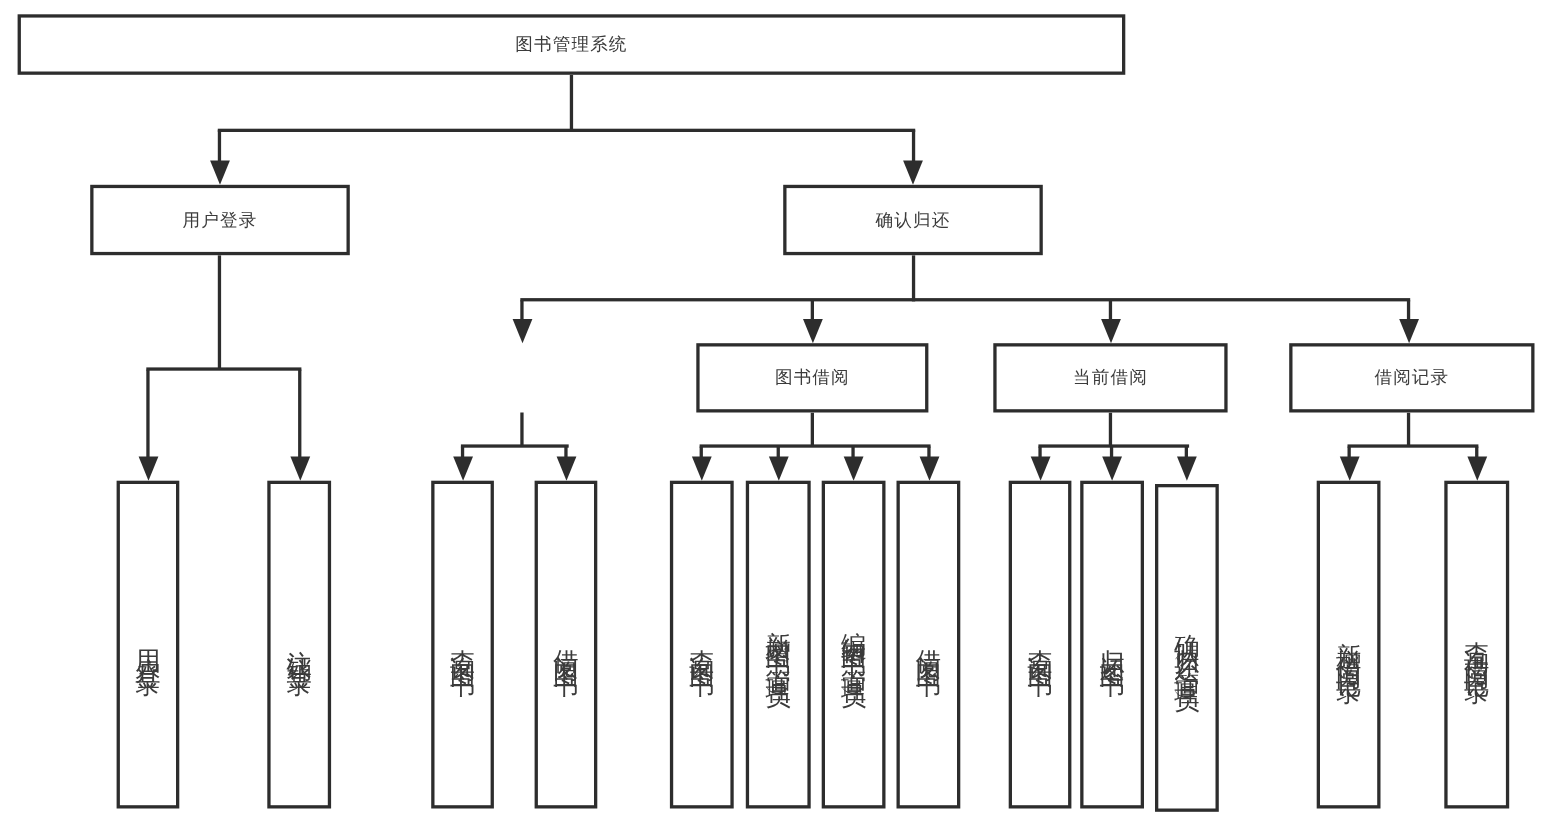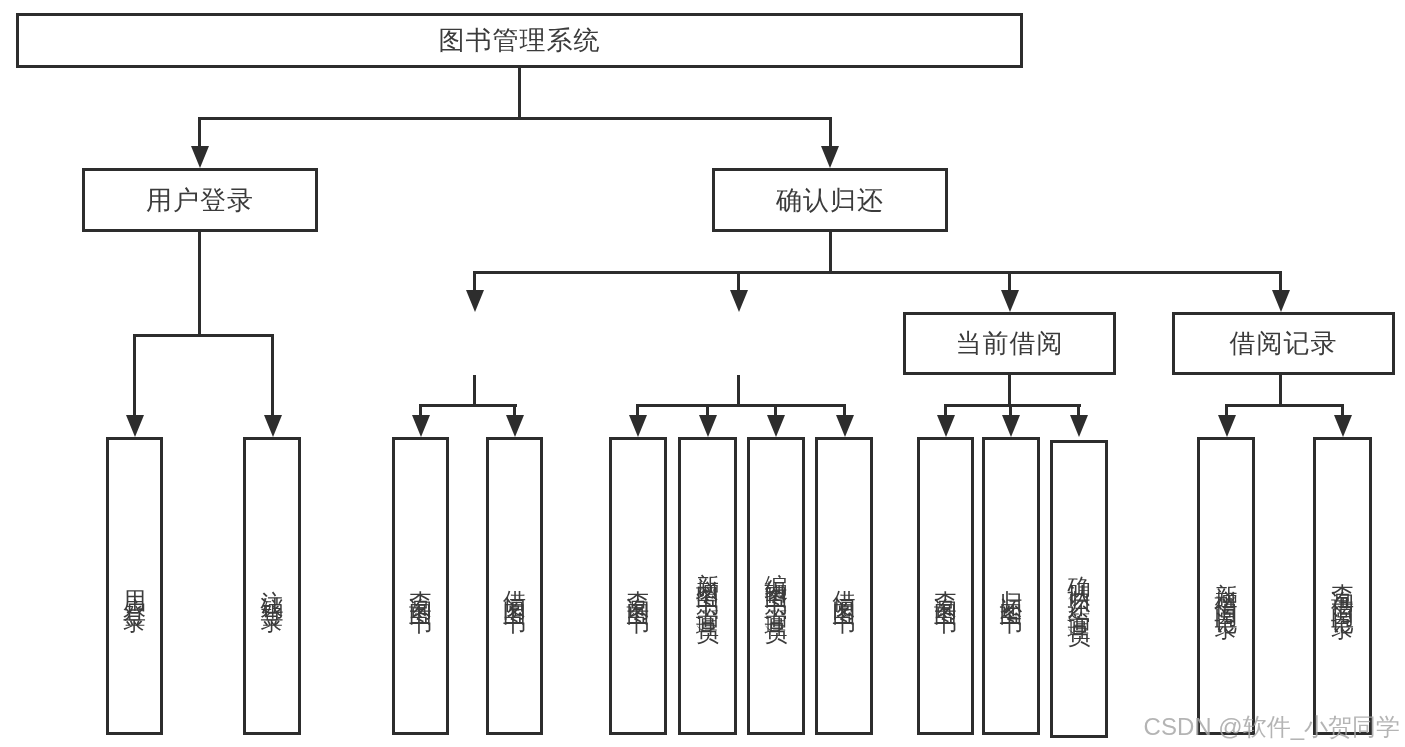--- a/index.html
+++ b/index.html
@@ -21,21 +21,21 @@
   }
   .box {
     position: absolute;
     background: #fff;
     border: 3px solid var(--border);
     display: flex;
     align-items: center;
     justify-content: center;
   }
   .hbox span {
-    font-size: 26px;
+    font-size: 16px;
     letter-spacing: 1px;
     white-space: nowrap;
   }
   .vbox .vlabel {
     writing-mode: vertical-rl;
     text-orientation: mixed;
     font-size: 23px;
     letter-spacing: 7px;
     line-height: 1;
     white-space: nowrap;
@@ -131,20 +131,23 @@
     <span>图书管理系统</span>
   </div>
 
   <div class="box hbox" style="left:82px;top:168px;width:236px;height:64px">
     <span>用户登录</span>
   </div>
   <div class="box hbox" style="left:712px;top:168px;width:236px;height:64px">
     <span>确认归还</span>
   </div>
 
+  <div class="box hbox" style="left:633px;top:312px;width:211px;height:63px">
+    <span>图书借阅</span>
+  </div>
   <div class="box hbox" style="left:903px;top:312px;width:213px;height:63px">
     <span>当前借阅</span>
   </div>
   <div class="box hbox" style="left:1172px;top:312px;width:223px;height:63px">
     <span>借阅记录</span>
   </div>
 
   <div class="box vbox" style="left:106px;top:437px;width:57px;height:298px">
     <span class="vlabel">用户登录</span>
   </div>
@@ -182,15 +185,14 @@
     <span class="vlabel">确认归还（管理员）</span>
   </div>
 
   <div class="box vbox" style="left:1197px;top:437px;width:58px;height:298px">
     <span class="vlabel">新增借阅记录</span>
   </div>
   <div class="box vbox" style="left:1313px;top:437px;width:59px;height:298px">
     <span class="vlabel">查询借阅记录</span>
   </div>
 
-  <div class="watermark">CSDN @软件_小贺同学</div>
 
 </div>
 
 </body></html>

